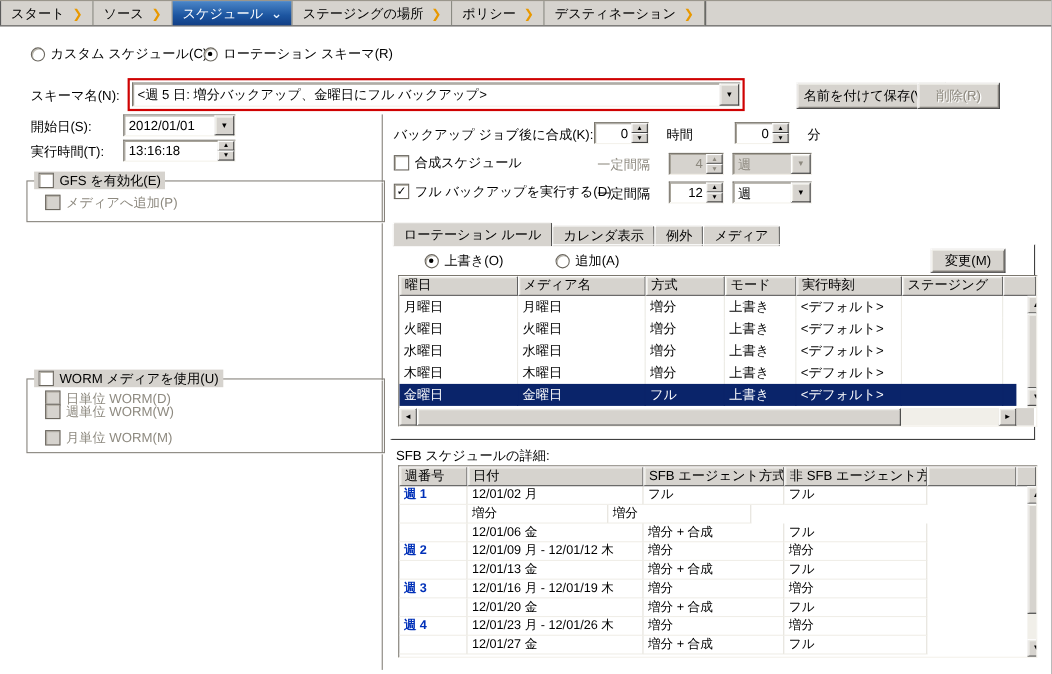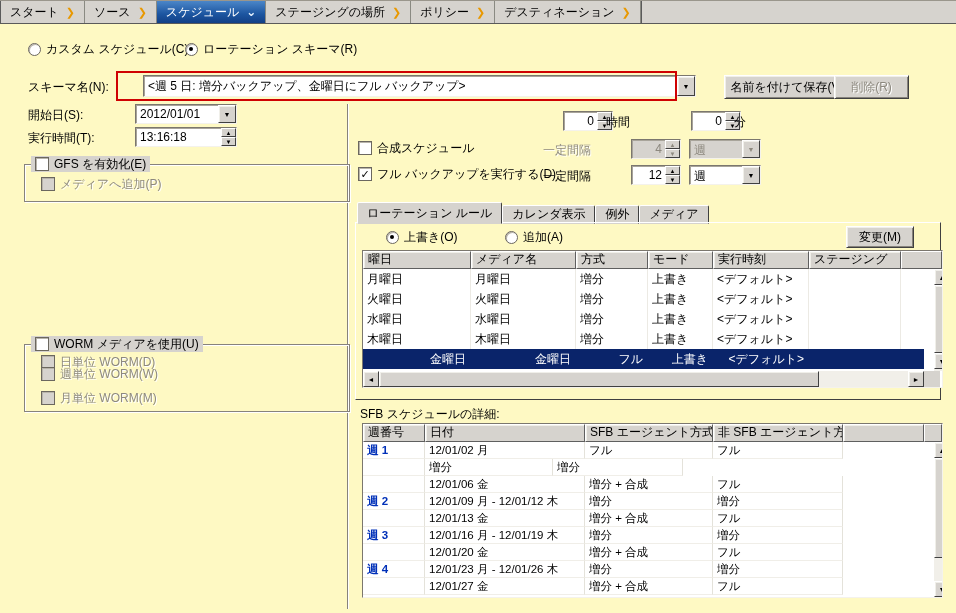--- a/index.html
+++ b/index.html
@@ -1,37 +1,37 @@
 <!DOCTYPE html>
 <html><head>
 <meta charset="utf-8">
 <style>
   html,body{margin:0;padding:0;background:#808080;}
-  .screen{position:relative;width:956px;height:613px;background:#fef9c3;overflow:hidden;
+  .screen{position:relative;width:956px;height:613px;background:#ffffff;overflow:hidden;
           font-family:"Liberation Sans","DejaVu Sans",sans-serif;font-size:12px;color:#000;}
   .abs{position:absolute;}
 
   
   .tabbar{position:absolute;left:0;top:0;width:956px;height:22px;background:#d6d3ce;
           border-bottom:1px solid #5a5a5a;border-top:1px solid #9a968c;}
   .wtabs{display:flex;height:22px;width:max-content;border-left:1px solid #5a5a5a;border-right:1px solid #5a5a5a;}
   .wtab{display:flex;align-items:center;gap:7px;padding:0 9px;border-right:1px solid #8a8а82;
         border-right:1px solid #8a8a82;height:100%;cursor:default;}
   .wtab .wlabel{white-space:nowrap;}
   .warrow{color:#e89800;font-weight:bold;font-size:11px;}
   .wtab.sel{background:linear-gradient(180deg,#4b86c8 0%,#1c55a0 60%,#123f86 100%);color:#fff;}
   .wtab.sel .warrow{color:#e8f4ff;font-size:12px;line-height:8px;}
 
   
   .btn{background:#d6d3ce;border:1px solid;border-color:#ffffff #404040 #404040 #ffffff;
        box-shadow:inset 1px 1px 0 #f0efe9, inset -1px -1px 0 #87837c;
        display:flex;align-items:center;justify-content:center;white-space:nowrap;cursor:default;}
   .btn.disabled{color:#8d897f;text-shadow:1px 1px 0 #ffffff;}
   .field{background:#fff;border:1px solid;border-color:#7b776e #f4f2ec #f4f2ec #7b776e;
-         box-shadow:inset 1px 1px 0 #a8a49a;margin-left:23px;}
+         box-shadow:inset 1px 1px 0 #a8a49a;}
   .combo{display:flex;align-items:stretch;}
   .combo .val{flex:1;padding:2px 4px 0 4px;white-space:nowrap;overflow:hidden;}
   .dbtn{width:16px;background:#d6d3ce;border:1px solid;border-color:#ffffff #404040 #404040 #ffffff;
         box-shadow:inset 1px 1px 0 #f0efe9;display:flex;align-items:center;justify-content:center;
         font-size:7px;color:#000;}
   .spin{width:15px;display:flex;flex-direction:column;}
   .sbtn{flex:1;background:#d6d3ce;border:1px solid;border-color:#ffffff #404040 #404040 #ffffff;
         display:flex;align-items:center;justify-content:center;font-size:6px;line-height:6px;color:#000;}
   .num .val{text-align:right;padding-right:3px;}
   .dfield{background:#d6d3ce;color:#8d897f;}
@@ -70,23 +70,23 @@
   .lv-head{display:flex;height:18px;flex:none;}
   .hcell{background:#d6d3ce;border:1px solid;border-color:#ffffff #5f5f5f #5f5f5f #ffffff;
          box-shadow:inset 1px 1px 0 #f0efe9;padding:0 4px;line-height:15px;white-space:nowrap;overflow:hidden;
          box-sizing:border-box;flex:none;cursor:default;}
   .hfill{flex:1;background:#d6d3ce;border:1px solid;border-color:#ffffff #5f5f5f #5f5f5f #ffffff;}
   .bodywrap{display:flex;flex:1;gap:10px;}
   .lvbody{width:561px;flex:none;}
   .lvrow{display:flex;height:20px;line-height:20px;}
   .lvrow .cell{box-sizing:border-box;padding:0 4px;white-space:nowrap;overflow:hidden;flex:none;
                border-right:1px solid #eceae4;}
-  .lvrow.sel{background:#0a246a;color:#fff;text-align:right;}
+  .lvrow.sel{background:#0a246a;color:#fff;}
   .lvrow.sel .cell{border-right-color:#0a246a;}
-  .c0{width:108px}.c1{width:105px}.c2{width:72px}.c3{width:65px}.c4{width:96px}.c5{width:92px}
+  .c0{width:108px}.c1{width:116px}.c2{width:72px}.c3{width:65px}.c4{width:96px}.c5{width:92px}
   .sfbrow{display:flex;height:17px;line-height:17px;}
   .sfbrow .cell{box-sizing:border-box;padding:0 4px;white-space:nowrap;overflow:hidden;flex:none;
                 border-right:1px solid #e4e2da;border-bottom:1px solid #f0eee8;font-size:11.5px;}
   .s0{width:62px}.s1{width:160px}.s2{width:128px}.s3{width:130px}.s4{width:81px}
   .wk{color:#0030b8;font-weight:bold;}
 
   
   .vscroll{width:16px;flex:none;display:flex;flex-direction:column;background:#f1efe9;}
   .sbn{width:16px;height:16px;flex:none;background:#d6d3ce;border:1px solid;border-color:#ffffff #404040 #404040 #ffffff;
        box-shadow:inset 1px 1px 0 #f0efe9;display:flex;align-items:center;justify-content:center;
@@ -207,20 +207,21 @@
     <label class="check disabled" style="left:16px;top:21px">
       <span class="cbox"></span>
       <span class="lbl">週単位 WORM(W)</span>
     </label>
     <label class="check disabled" style="left:16px;top:45px">
       <span class="cbox"></span>
       <span class="lbl">月単位 WORM(M)</span>
     </label>
   </div>
 
+  <span class="abs glabel" style="left:358px;top:114px">バックアップ ジョブ後に合成(K):</span>
   <div class="abs combo field num" style="left:540px;top:111px;width:50px;height:20px;box-sizing:border-box">
     <span class="val">0</span>
     <span class="spin">
       <span class="sbtn">
           <i>▲</i>
         </span>
       <span class="sbtn">
           <i>▼</i>
         </span>
     </span>

